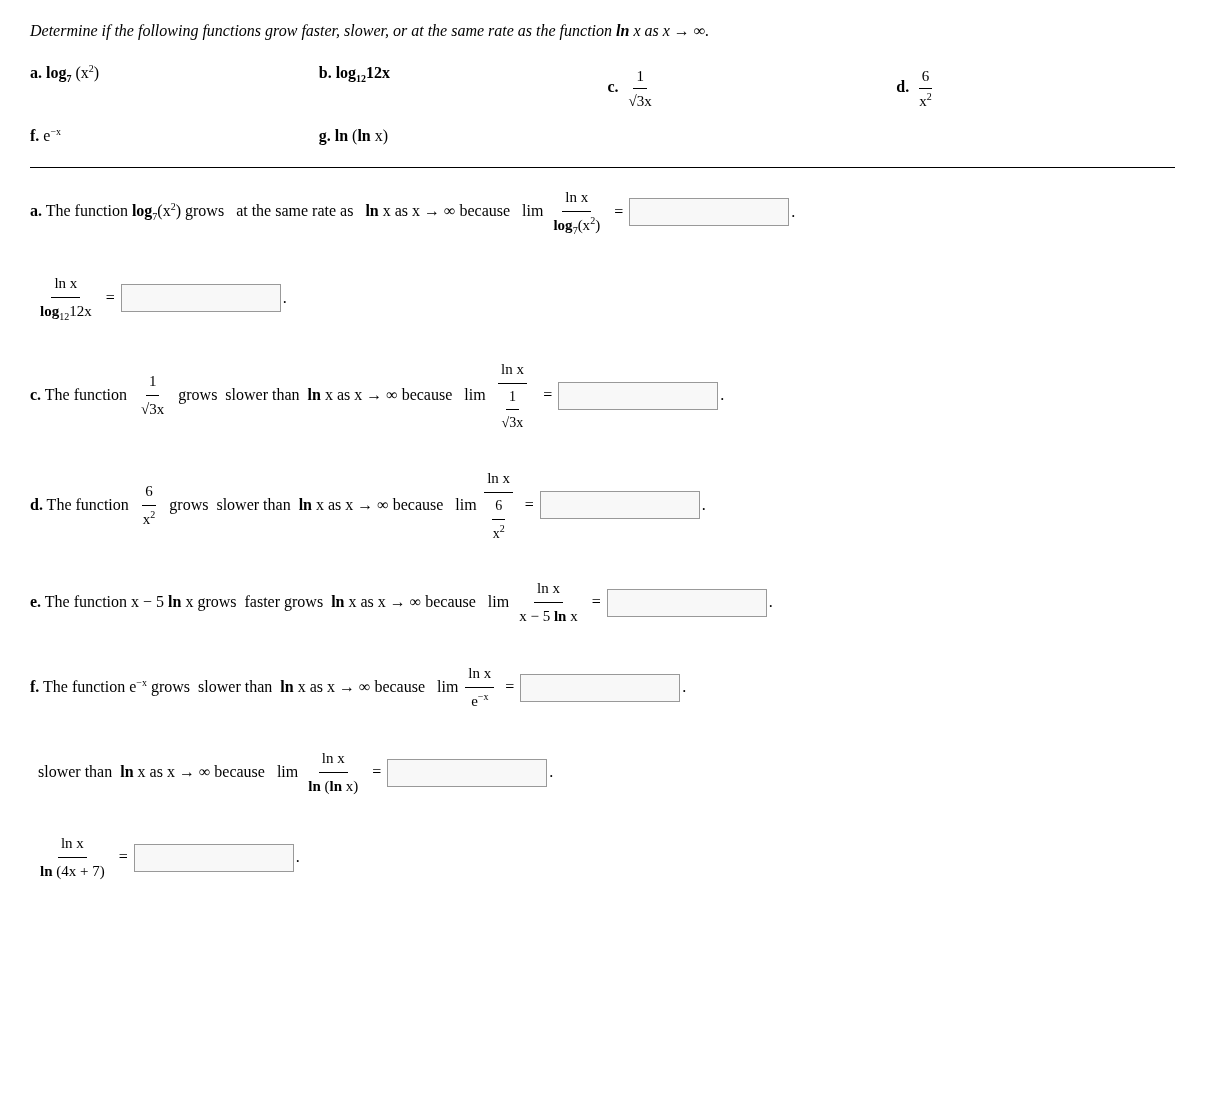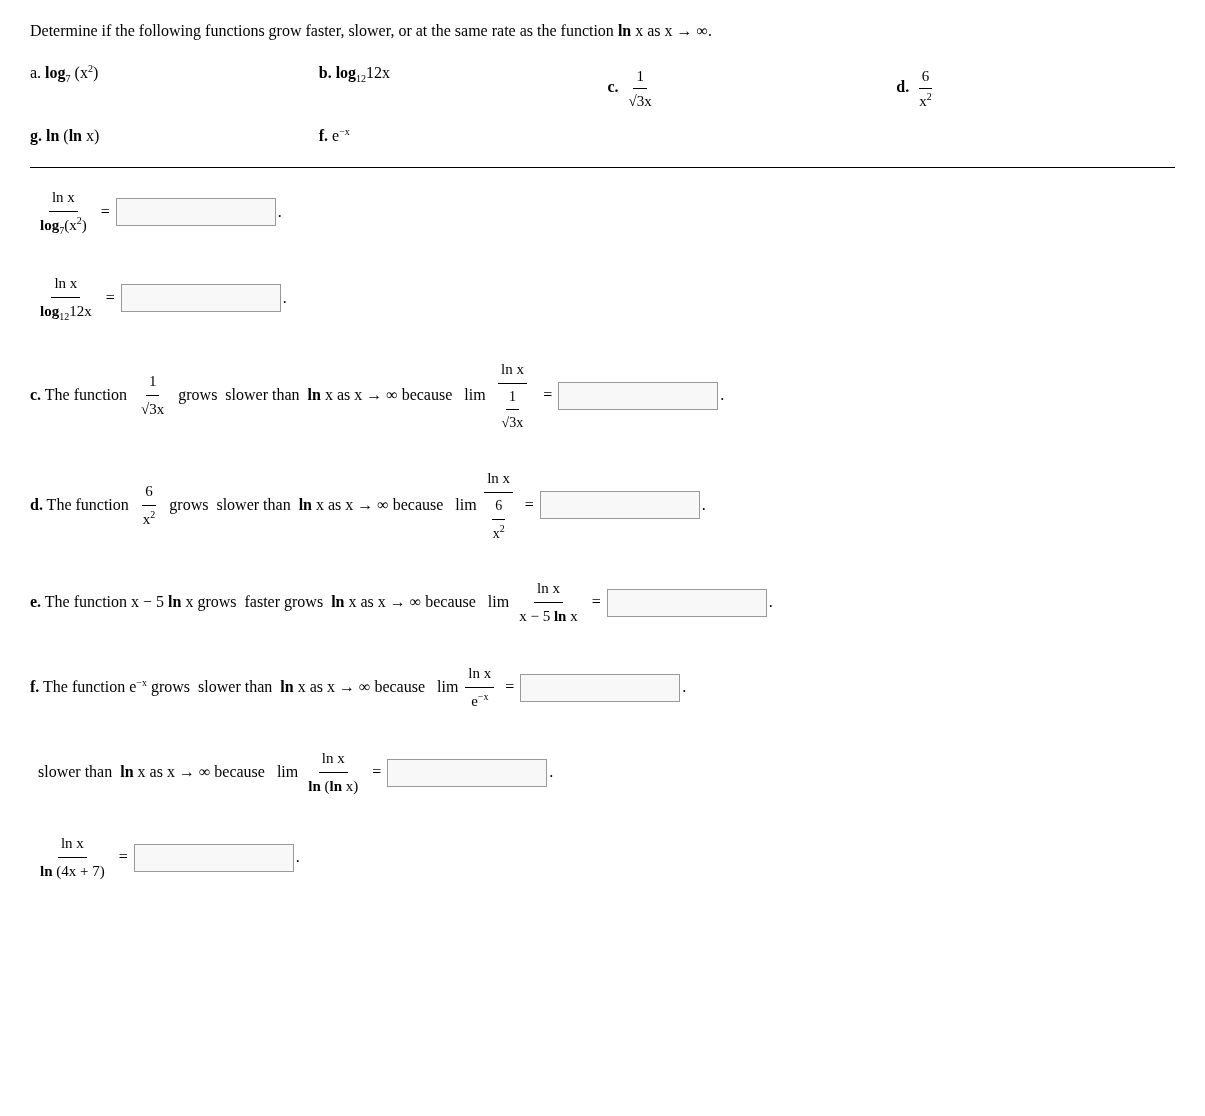--- a/index.html
+++ b/index.html
@@ -9,33 +9,34 @@
       background: #fff;
       color: #000;
       padding: 20px 30px;
       width: 1205px;
       min-height: 1116px;
     }
     .header-text {
       font-size: 16px;
       margin-bottom: 18px;
       line-height: 1.4;
+      font-style: italic;
     }
     .functions-grid {
       display: grid;
       grid-template-columns: 1fr 1fr 1fr 1fr;
       gap: 10px 10px;
       margin-bottom: 18px;
     }
     .func-item {
       font-size: 16px;
       line-height: 1.6;
     }
     .func-item .label {
-      font-weight: normal;
+      font-weight: bold;
     }
     hr {
       border: none;
       border-top: 1px solid #000;
       margin: 10px 0 16px 0;
     }
     .answer-row {
       display: flex;
       align-items: center;
       margin-bottom: 28px;
@@ -106,31 +107,34 @@
     </span>
   </div>
   <div class="func-item" style="padding-top:4px;">
     <span><strong>d.</strong></span>
     <span class="inline-frac">
       <span class="n">6</span>
       <span class="d">x<sup>2</sup></span>
     </span>
   </div>
   <div class="func-item">
+    <span><strong>f.</strong> e<sup>−x</sup></span>
+  </div>
+  <div class="func-item">
     <span><strong>g. ln</strong> (<strong>ln</strong> x)</span>
   </div>
-  <div class="func-item">
-    <span><strong>f.</strong> e<sup>−x</sup></span>
-  </div>
 </div>
 
 <hr>
 
 <div class="section-a">
   <div class="answer-row">
+    <span>
+      <strong>a.</strong> The function <strong>log</strong><sub>7</sub>(x<sup>2</sup>) grows &nbsp; at the same rate as &nbsp; <strong>ln</strong> x as x → ∞ because &nbsp; lim
+    </span>
     &nbsp;
     <span class="inline-frac">
       <span class="n">ln x</span>
       <span class="d"><strong>log</strong><sub>7</sub>(x<sup>2</sup>)</span>
     </span>
     <span>&nbsp; =</span>
     <span class="answer-box"></span>
     <span class="period">.</span>
   </div>
 </div>

